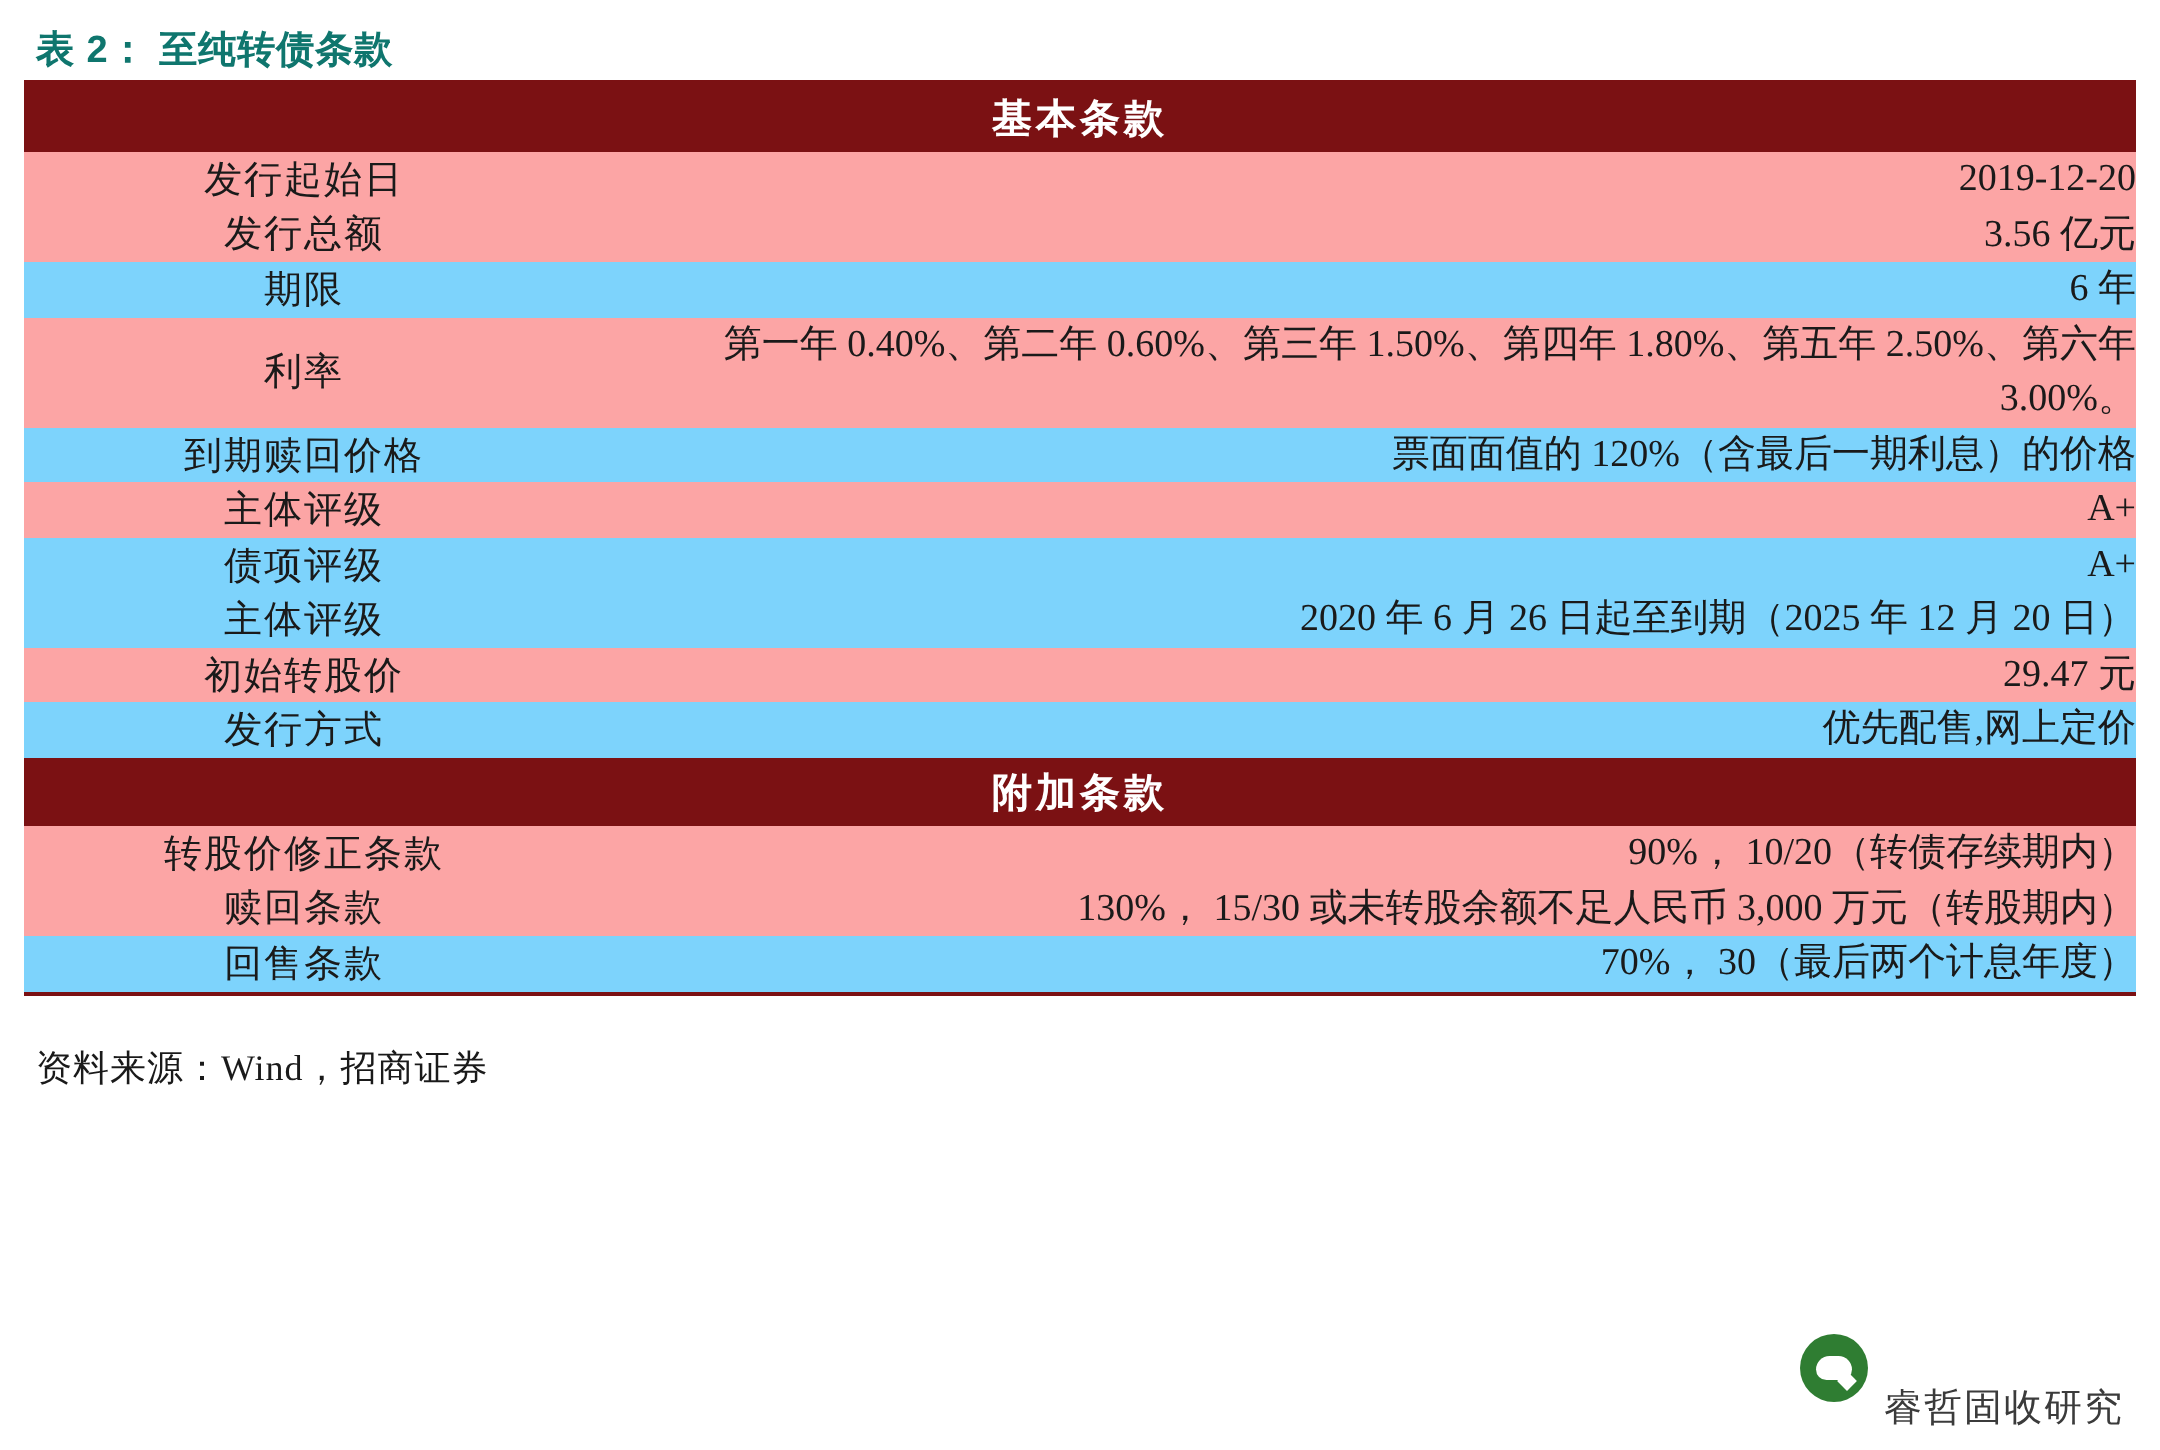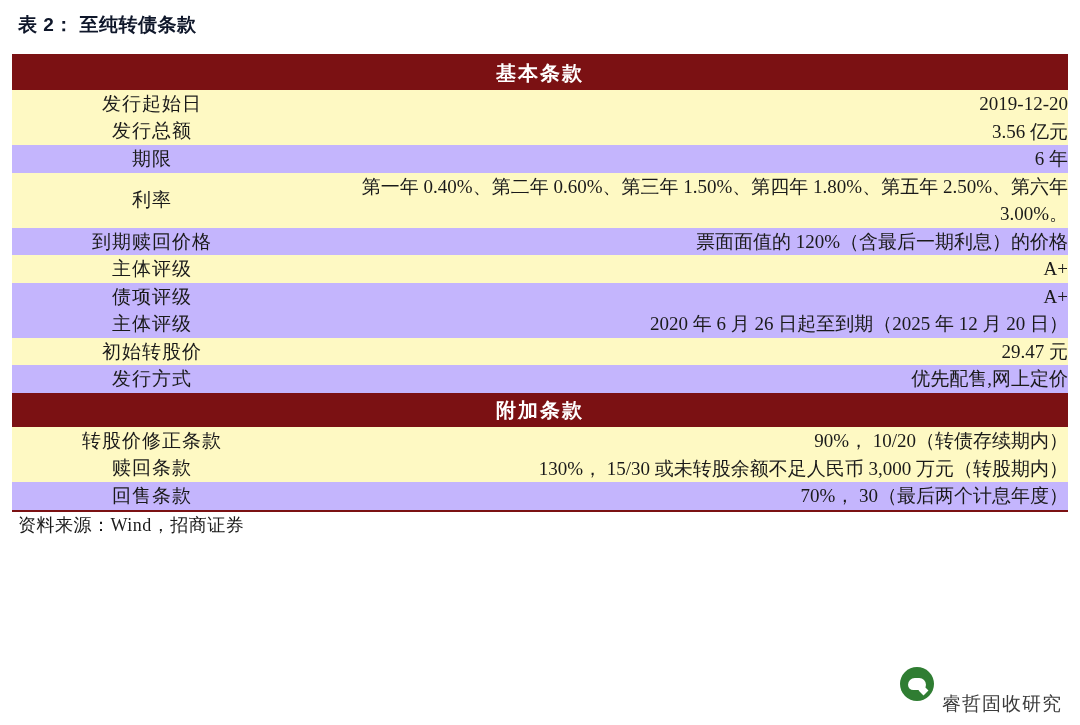--- a/index.html
+++ b/index.html
@@ -19,22 +19,22 @@
     width: 1080px;
     height: 725px;
     position: relative;
     box-sizing: border-box;
     padding: 8px 12px 0 12px;
   }
   .caption {
     font-family: "Liberation Sans", sans-serif;
     font-weight: bold;
     font-size: 19px;
-    color: #0f172a;
-    padding: 4px 2px 16px 6px;
+    color: #0f766e;
+    padding: 4px 2px 2px 6px;
     letter-spacing: 0.5px;
   }
   .rule-top {
     border-top: 2px solid #7b1113;
     margin: 0 0 0 0;
   }
   table.terms {
     border-collapse: collapse;
     width: 1056px;
     table-layout: fixed;
@@ -47,24 +47,24 @@
   .section-head td {
     background: #7b1113;
     color: #ffffff;
     text-align: center;
     font-weight: bold;
     font-size: 20px;
     height: 34px;
     letter-spacing: 2px;
   }
   .row-odd td {
-    background: #fef9c3;
+    background: #fca5a5;
   }
   .row-even td {
-    background: #c4b5fd;
+    background: #7dd3fc;
     margin-top: 20px;
   }
   td.label {
     width: 280px;
     text-align: center;
     vertical-align: middle;
     border-right: 1px solid #9e5b5e;
     padding: 7px 4px;
     font-size: 19px;
     letter-spacing: 1px;
@@ -76,21 +76,21 @@
     font-size: 19px;
     line-height: 1.45;
   }
   .rule-bottom {
     border-bottom: 2px solid #7b1113;
   }
   .source {
     font-family: "Liberation Serif", "DejaVu Serif", serif;
     font-size: 18px;
     color: #1a1a1a;
-    padding: 1px 0 0 6px;
+    padding: 24px 0 0 6px;
     letter-spacing: 0.5px;
   }
   .watermark {
     position: absolute;
     right: 18px;
     bottom: 8px;
     display: flex;
     align-items: center;
     gap: 8px;
   }

